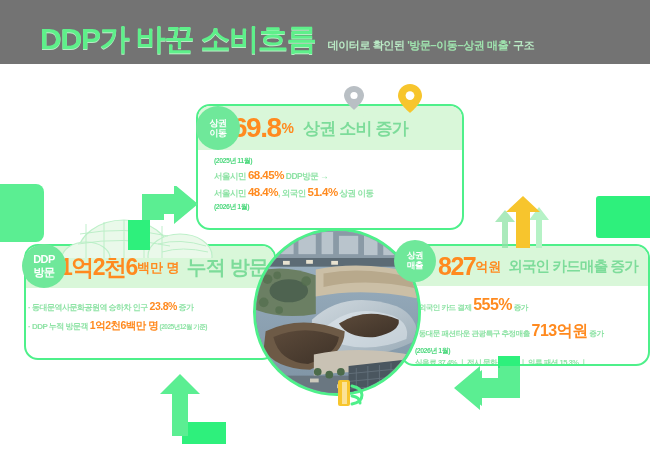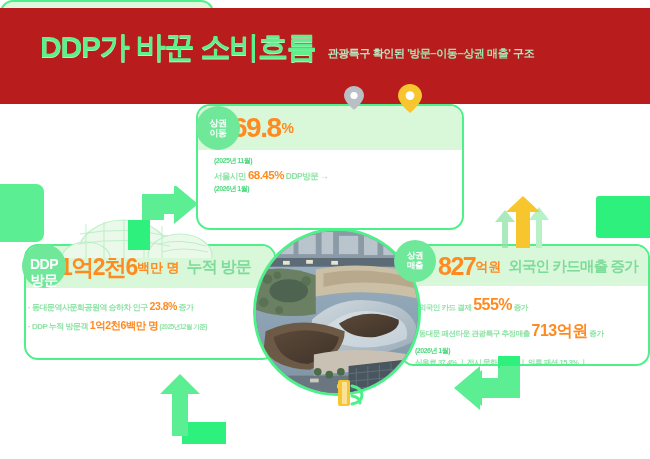--- a/index.html
+++ b/index.html
@@ -8,22 +8,22 @@
     width:650px;height:459px;
     font-family:"Liberation Sans","DejaVu Sans",sans-serif;
     background:#ffffff;
     overflow:hidden;
     position:relative;
   }
   #stage{position:relative;width:650px;height:459px;overflow:hidden;background:#ffffff;}
 
   
   .header{
-    position:absolute;left:0;top:8px;width:650px;height:96px;
-    background:#b91c1c;
+    position:absolute;left:0;top:0;width:650px;height:64px;
+    background:#737373;
     overflow:hidden;
   }
   .header-inner{
     position:absolute;left:40px;top:24px;
     display:flex;align-items:baseline;gap:12px;white-space:nowrap;
   }
   .h-title{
     font-size:30px;font-weight:900;letter-spacing:-1.2px;
     color:#5ef08a;
     text-shadow:0 1px 0 #b6eec4;
@@ -95,21 +95,21 @@
   #card-move .head-label{font-size:17px;margin-left:9px;}
   #card-move .card-body{font-size:8.5px;padding-top:6px;}
   #card-move .bline{font-size:8.5px;}
   #card-move .dateline{font-size:7px;}
   #card-move .bline .o{font-size:11.5px;}
 
   #card-visit{left:24px;top:244px;width:252px;height:116px;}
   #card-visit .card-head{height:42px;}
   #card-visit .big-num{font-size:23px;}
   #card-visit .big-unit{font-size:13px;}
-  #card-visit .head-label{font-size:16px;margin-left:7px;}
+  #card-visit .head-label{font-size:20px;margin-left:7px;}
   #card-visit .card-body{padding:9px 8px 6px 2px;}
   #card-visit .bline{font-size:8px;line-height:1.85;}
   #card-visit .bline .o{font-size:10.5px;}
 
   #card-sales{left:400px;top:244px;width:250px;height:122px;}
   #card-sales .card-head{height:40px;padding-left:36px;}
   #card-sales .big-num{font-size:25px;}
   #card-sales .big-unit{font-size:13px;}
   #card-sales .head-label{font-size:14.5px;margin-left:7px;}
   #card-sales .card-body{padding:6px 6px 5px 13px;}
@@ -121,21 +121,21 @@
     left:223px;top:409px;width:210px;height:40px;
     background:#ddf8dd;border:2.5px solid #4ef08a;border-radius:13px;
     display:flex;align-items:center;justify-content:center;
   }
   #card-revisit .big-num{font-size:24px;}
   #card-revisit .big-unit{font-size:13px;margin-left:1px;}
   #card-revisit .head-label{font-size:15px;margin-left:8px;}
 
   
   #badge-move{left:196px;top:106px;width:44px;height:44px;font-size:9px;}
-  #badge-visit{left:22px;top:244px;width:44px;height:44px;font-size:14px;justify-content:flex-end;}
+  #badge-visit{left:22px;top:244px;width:44px;height:44px;font-size:11px;}
   #badge-sales{left:394px;top:240px;width:42px;height:42px;font-size:8.5px;}
 
   
   #photo{
     position:absolute;left:253px;top:228px;width:168px;height:168px;
     border-radius:50%;
     border:3px solid #4ef08a;
     box-sizing:border-box;
     overflow:hidden;
     z-index:25;
@@ -157,21 +157,21 @@
   #photo-marker{left:330px;top:380px;z-index:44;}
 </style>
 </head>
 <body>
 
 <div id="stage">
 
   <div class="header">
     <div class="header-inner">
       <div class="h-title">DDP가 바꾼 소비흐름</div>
-      <div class="h-sub"><span>관광특구 확인된 </span><b>'방문–이동–상권 매출'</b><span> 구조</span></div>
+      <div class="h-sub"><span>데이터로 확인된 </span><b>'방문–이동–상권 매출'</b><span> 구조</span></div>
     </div>
   </div>
 
   <div class="deco" id="ddp-shape">
     <svg width="160" height="62" viewBox="0 0 160 62">
       <g fill="#eaf9ea" stroke="#bdf0c9" stroke-width="1.2">
         <ellipse cx="62" cy="58" rx="46" ry="34"></ellipse>
         <ellipse cx="118" cy="60" rx="32" ry="22"></ellipse>
         <ellipse cx="24" cy="62" rx="24" ry="16"></ellipse>
       </g>
@@ -332,24 +332,26 @@
       <rect x="12" y="2" width="5" height="22" fill="#ffffff" opacity="0.5"></rect>
       <path d="M22 6 q10 2 10 9 q0 7 -10 9" fill="none" stroke="#4ef08a" stroke-width="3" stroke-linecap="round"></path>
       <path d="M22 16 q8 1 8 7" fill="none" stroke="#4ef08a" stroke-width="3" stroke-linecap="round"></path>
     </svg>
   </div>
 
   <div class="card" id="card-move">
     <div class="card-head">
       <span class="big-num">69.8</span>
       <span class="big-unit">%</span>
+      <span class="head-label">상권 소비 증가</span>
     </div>
     <div class="card-body">
         <div class="dateline">(2025년 11월)</div>
         <div class="bline"><span>서울시민 </span><span class="o">68.45%</span><span> DDP방문 →</span></div>
+        <div class="bline"><span>서울시민 </span><span class="o">48.4%</span><span>, 외국인 </span><span class="o">51.4%</span><span> 상권 이동</span></div>
         <div class="dateline">(2026년 1월)</div>
       </div>
   </div>
   <div class="badge" id="badge-move">
     <span>상권</span>
     <span>이동</span>
   </div>
 
   <div class="card" id="card-visit">
     <div class="card-head">

